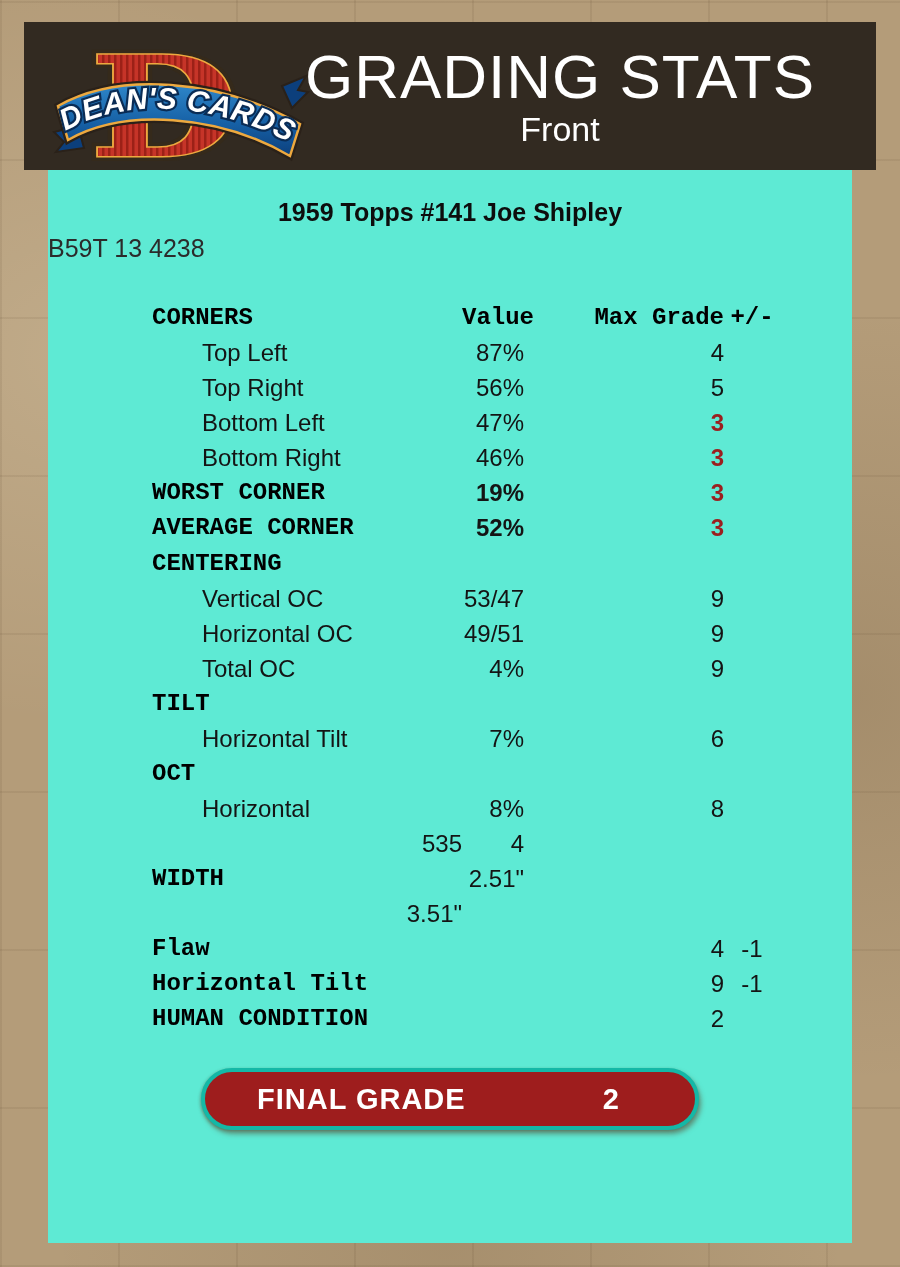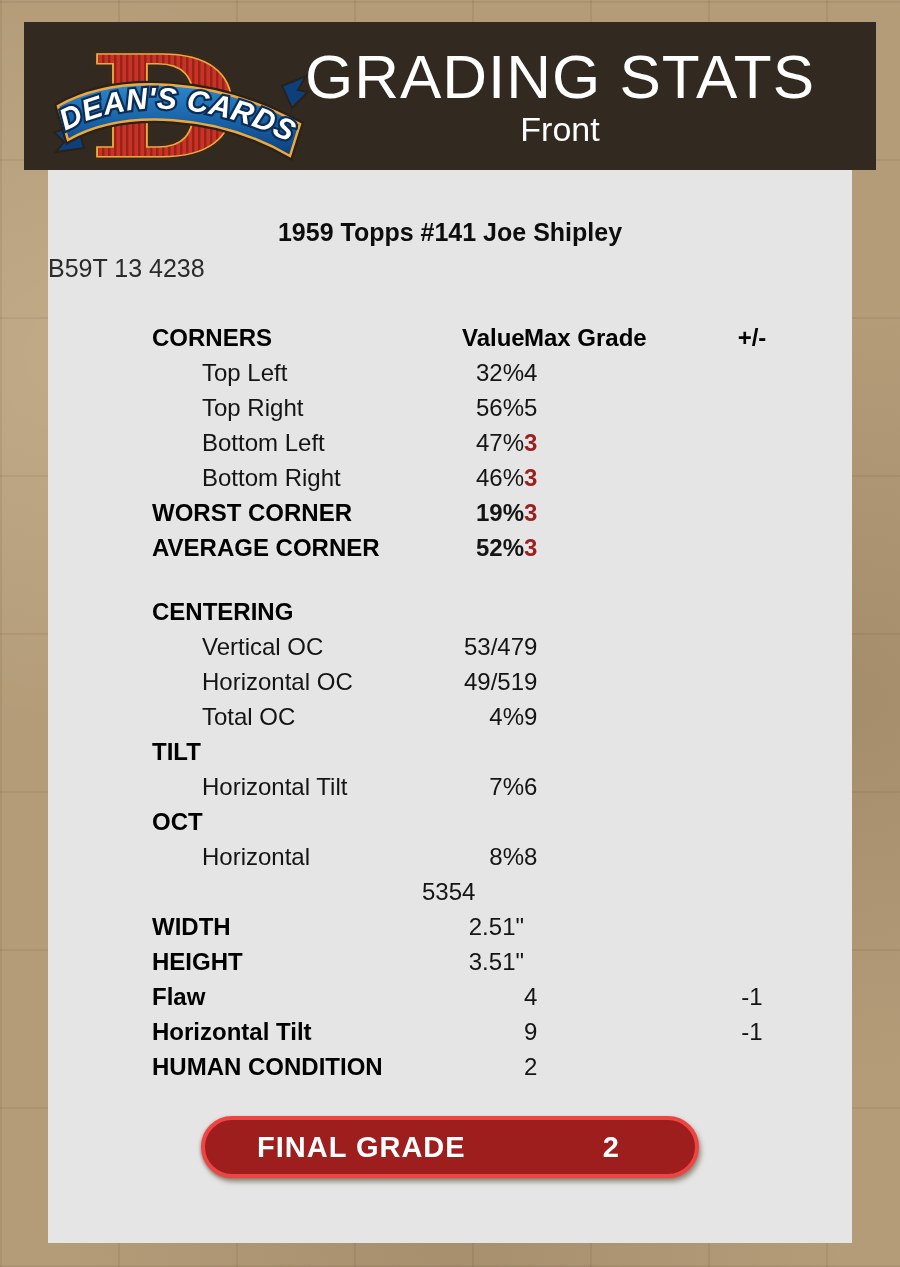--- a/index.html
+++ b/index.html
@@ -27,44 +27,44 @@
   .logo { position:absolute; left:24px; top:8px; }
   .header-text {
     position:absolute; left:260px; right:40px; top:26px;
     text-align:center; color:#ffffff;
   }
   .header-title { font-size:62px; line-height:58px; letter-spacing:1px; }
   .header-sub   { font-size:34px; line-height:46px; }
 
   .panel {
     position:absolute; left:48px; top:170px; width:804px; height:1073px;
-    background:#e5e5e5; padding-top:44px;
+    background:#5eead4; padding-top:24px;
   }
   .card-title { text-align:center; font-size:25px; line-height:36px; font-weight:bold; color:#0d0d0d; }
   .card-id    { text-align:left; font-size:25px; line-height:36px; color:#2b2b2b; }
 
   .stats { margin-top:34px; padding-left:104px; font-size:24px; color:#141414; }
   .row {
     display:grid; grid-template-columns:310px 62px 200px 56px;
     height:35px; align-items:center;
   }
   .c-label { text-align:left; white-space:nowrap; }
   .c-value { text-align:right; white-space:nowrap; }
-  .c-grade { text-align:left; white-space:nowrap; }
+  .c-grade { text-align:right; white-space:nowrap; }
   .c-pm    { text-align:center; white-space:nowrap; }
   .indent .c-label { padding-left:50px; }
-  .hdr span, .b .c-label { font-weight:bold; color:#000; }
+  .hdr span, .b .c-label { font-weight:bold; color:#000;font-family:Liberation Mono, monospace; }
   .bv .c-value { font-weight:bold; }
   .red .c-grade { color:#9b1f1f; font-weight:bold; }
-  .gap { margin-top:29px; }
+  .gap { margin-top:1px; }
 
   .final-grade {
     width:498px; height:62px; margin:32px auto 0 auto;
     background:#9e1d1d;
-    border:4px solid #ef4444; border-radius:31px;
+    border:4px solid #14b8a6; border-radius:31px;
     box-shadow:2px 4px 5px rgba(90,75,50,.55), -1px 1px 3px rgba(90,75,50,.35);
     display:flex; align-items:center; justify-content:space-between;
     color:#ffffff; font-weight:bold; font-size:29px;
   }
   .final-grade .fg-label { padding-left:52px; letter-spacing:1px; }
   .final-grade .fg-value { padding-right:76px; }
 </style>
 </head>
 <body>
 
@@ -113,21 +113,21 @@
     <div class="stats">
       <div class="row hdr">
         <span class="c-label">CORNERS</span>
         <span class="c-value">Value</span>
         <span class="c-grade">Max Grade</span>
         <span class="c-pm">+/-</span>
       </div>
 
       <div class="row indent">
           <span class="c-label">Top Left</span>
-          <span class="c-value">32%</span>
+          <span class="c-value">87%</span>
           <span class="c-grade">4</span>
           <span class="c-pm"></span>
         </div>
       <div class="row indent">
           <span class="c-label">Top Right</span>
           <span class="c-value">56%</span>
           <span class="c-grade">5</span>
           <span class="c-pm"></span>
         </div>
       <div class="row indent red">
@@ -208,21 +208,20 @@
           <span class="c-grade">4</span>
           <span class="c-pm"></span>
         </div>
       <div class="row b">
           <span class="c-label">WIDTH</span>
           <span class="c-value">2.51"</span>
           <span class="c-grade"></span>
           <span class="c-pm"></span>
         </div>
       <div class="row b">
-          <span class="c-label">HEIGHT</span>
           <span class="c-value">3.51"</span>
           <span class="c-grade"></span>
           <span class="c-pm"></span>
         </div>
       <div class="row b">
           <span class="c-label">Flaw</span>
           <span class="c-value"></span>
           <span class="c-grade">4</span>
           <span class="c-pm">-1</span>
         </div>

